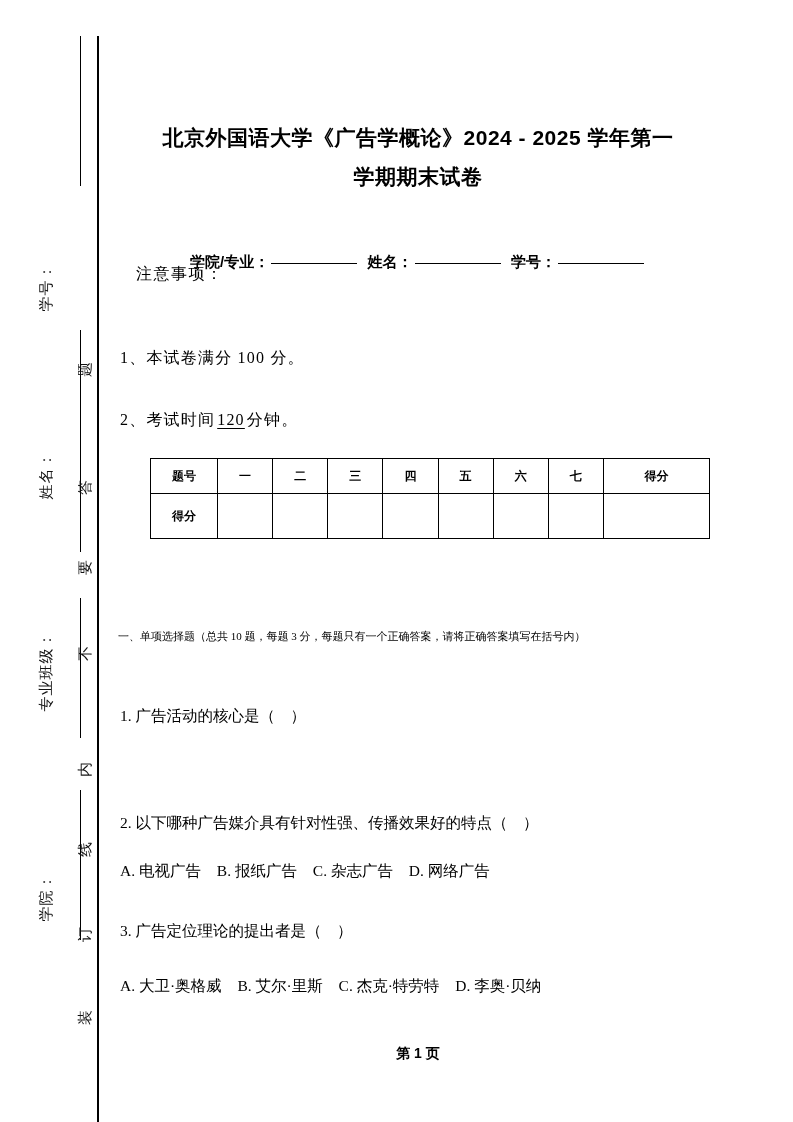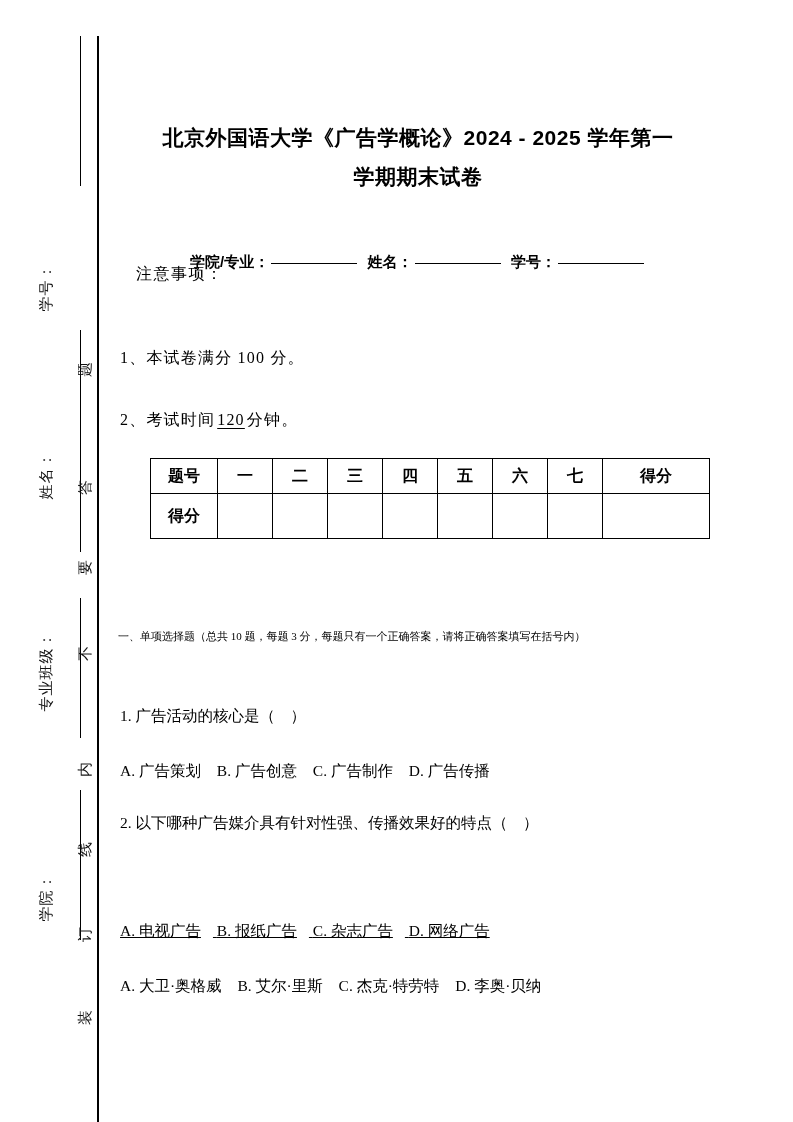--- a/index.html
+++ b/index.html
@@ -153,21 +153,21 @@
 
   
   #score-table {
     position: absolute;
     left: 32px;
     top: 458px;
     border-collapse: collapse;
     width: 560px;
     font-family: "Liberation Sans", "DejaVu Sans", sans-serif;
     font-weight: bold;
-    font-size: 16px;
+    font-size: 12px;
   }
   #score-table td {
     border: 1.4px solid #000;
     text-align: center;
     vertical-align: middle;
     padding: 0;
   }
   #score-table .hdr-col { width: 66px; }
   #score-table tr.row-head td { height: 34px; }
   #score-table tr.row-body td { height: 44px; }
@@ -193,21 +193,21 @@
   .q-opts {
     position: absolute;
     left: 2px;
     width: 596px;
     font-size: 15.5px;
     line-height: 22px;
   }
   #q1-stem { top: 705px; }
   #q1-opts { top: 760px; }
   #q2-stem { top: 812px; font-family: Liberation Serif, serif; }
-  #q2-opts { top: 920px; text-decoration: underline; }
+  #q2-opts { top: 860px; }
   #q3-stem { top: 920px; }
   #q3-opts { top: 975px; }
 
   .opt { margin-right: 12px; white-space: nowrap; }
 
   #page-footer {
     position: absolute;
     left: 0;
     top: 1045px;
     width: 600px;
@@ -289,35 +289,31 @@
       <td></td>
       <td></td>
       <td></td>
     </tr>
   </tbody>
     </table>
 
   <div class="section-heading">一、单项选择题（总共 10 题，每题 3 分，每题只有一个正确答案，请将正确答案填写在括号内）</div>
 
   <div class="q-stem" id="q1-stem">1. 广告活动的核心是（　）</div>
-  <div class="q-opts" id="q1-opts">
-    <span class="opt">A. 广告策划</span>
-    <span class="opt">B. 广告创意</span>
-    <span class="opt">C. 广告制作</span>
-    <span class="opt">D. 广告传播</span>
-  </div>
 
   <div class="q-stem" id="q2-stem">2. 以下哪种广告媒介具有针对性强、传播效果好的特点（　）</div>
   <div class="q-opts" id="q2-opts">
     <span class="opt">A. 电视广告</span>
     <span class="opt">B. 报纸广告</span>
     <span class="opt">C. 杂志广告</span>
     <span class="opt">D. 网络广告</span>
   </div>
 
+  <div class="q-stem" id="q3-stem">3. 广告定位理论的提出者是（　）</div>
   <div class="q-opts" id="q3-opts">
     <span class="opt">A. 大卫·奥格威</span>
     <span class="opt">B. 艾尔·里斯</span>
     <span class="opt">C. 杰克·特劳特</span>
     <span class="opt">D. 李奥·贝纳</span>
   </div>
 
+  <div id="page-footer">第 1 页</div>
 </div>
 
 </body></html>

